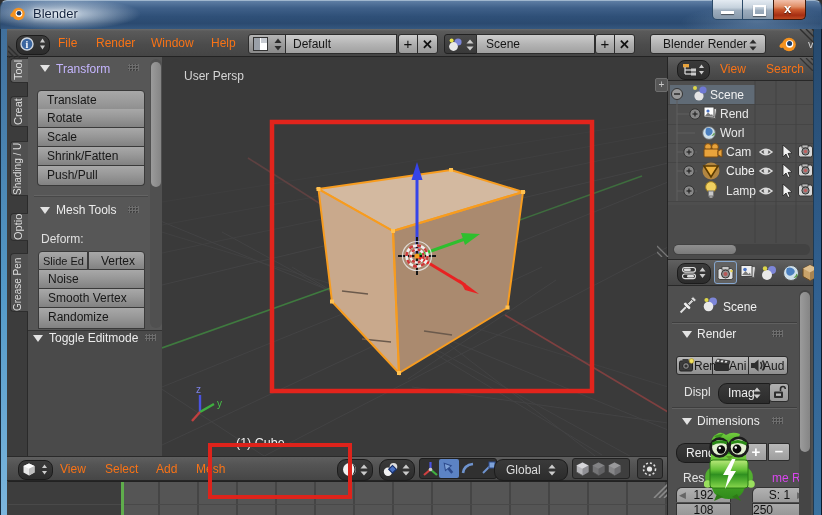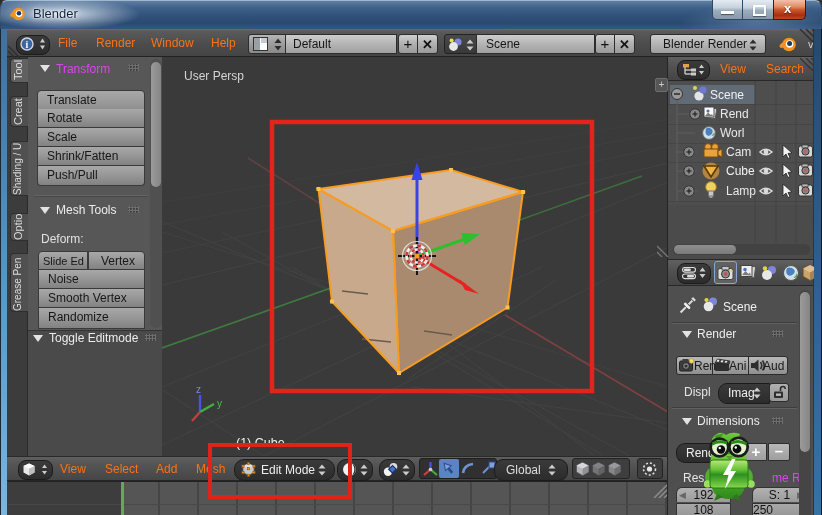--- a/index.html
+++ b/index.html
@@ -107,21 +107,21 @@
 <div class="abs" style="left:10px;top:141px;width:18px;height:55px;background:#505050;border-radius:4px 0 0 4px;border:1px solid #2e2e2e;border-right:none;box-sizing:border-box;"></div>
 <div class="abs" style="left:10px;top:213px;width:18px;height:28px;background:#505050;border-radius:4px 0 0 4px;border:1px solid #2e2e2e;border-right:none;box-sizing:border-box;"></div>
 <div class="abs" style="left:10px;top:253px;width:18px;height:59px;background:#505050;border-radius:4px 0 0 4px;border:1px solid #2e2e2e;border-right:none;box-sizing:border-box;"></div>
 <div class="abs" style="left:12px;top:80px;color:#ddd;font-size:11px;transform:rotate(-90deg);transform-origin:0 0;">Tool</div>
 <div class="abs" style="left:12px;top:125px;color:#ddd;font-size:11px;transform:rotate(-90deg);transform-origin:0 0;">Creat</div>
 <div class="abs" style="left:12px;top:195px;color:#ddd;font-size:10px;transform:rotate(-90deg);transform-origin:0 0;">Shading / U</div>
 <div class="abs" style="left:12px;top:240px;color:#ddd;font-size:11px;transform:rotate(-90deg);transform-origin:0 0;">Optio</div>
 <div class="abs" style="left:12px;top:311px;color:#ddd;font-size:10px;transform:rotate(-90deg);transform-origin:0 0;">Grease Pen</div>
 
 <div class="abs" style="left:40px;top:62px;width:0;height:0;border-left:5px solid transparent;border-right:5px solid transparent;border-top:7px solid #e3e3e3;margin-top:3px;"></div>
-<div class="abs" style="left:56px;top:62px;color:#d946ef;font-size:12px;">Transform</div>
+<div class="abs" style="left:56px;top:62px;color:#c4b5fd;font-size:12px;">Transform</div>
 <div class="abs grip" style="left:128px;top:64px;"></div>
 <div class="abs tsb" style="left:37px;top:90px;width:108px;height:29px;border-top:1px solid #3a3a3a;border-radius:4px 4px 0 0;box-sizing:border-box;">Translate</div>
 <div class="abs tsb" style="left:37px;top:109px;width:108px;height:19px;box-sizing:border-box;">Rotate</div>
 <div class="abs tsb" style="left:37px;top:128px;width:108px;height:19px;box-sizing:border-box;">Scale</div>
 <div class="abs tsb" style="left:37px;top:147px;width:108px;height:19px;box-sizing:border-box;">Shrink/Fatten</div>
 <div class="abs tsb" style="left:37px;top:166px;width:108px;height:20px;border-radius:0 0 4px 4px;box-sizing:border-box;">Push/Pull</div>
 <div class="abs" style="left:34px;top:195px;width:114px;height:1px;background:#484848;border-top:1px solid #646464;"></div>
 
 <div class="abs" style="left:40px;top:204px;width:0;height:0;border-left:5px solid transparent;border-right:5px solid transparent;border-top:7px solid #e3e3e3;margin-top:3px;"></div>
 <div class="abs" style="left:56px;top:203px;color:#ececec;font-size:12px;">Mesh Tools</div>
@@ -224,40 +224,20 @@
   <polygon points="6,5.8 11.5,3 11.5,9.5 6,12.5" fill="#bdbdbd"></polygon>
   <path d="M19 5 L21.5 1.5 L24 5 Z" fill="#ccc"></path>
   <path d="M19 8 L21.5 11.5 L24 8 Z" fill="#ccc"></path>
  </svg>
 </div>
 <div class="abs txt" style="left:60px;top:462px;">View</div>
 <div class="abs txt" style="left:105px;top:462px;">Select</div>
 <div class="abs txt" style="left:156px;top:462px;">Add</div>
 <div class="abs txt" style="left:196px;top:462px;">Mesh</div>
 
-<div class="abs darkbtn" style="left:234px;top:459px;width:99px;height:20px;border-radius:10px;">
- <svg class="abs" style="left:6px;top:2px;" width="15" height="15" viewBox="0 0 15 15">
-  <polygon points="7.5,1.5 13,4 13,10.4 7.5,13.4 2,10.4 2,4" fill="#c9c9c9" stroke="#666" stroke-width="0.9"></polygon>
-  <polygon points="7.5,1.5 13,4 7.5,6.8 2,4" fill="#e2e2e2"></polygon>
-  <g fill="#f7941a" stroke="#8a5500" stroke-width="0.6">
-          <rect x="6.4" y="0.4" width="2.2" height="2.2"></rect>
-          <rect x="11.9" y="3" width="2.2" height="2.2"></rect>
-          <rect x="0.9" y="3" width="2.2" height="2.2"></rect>
-          <rect x="6.4" y="5.6" width="2.2" height="2.2"></rect>
-          <rect x="11.9" y="9.3" width="2.2" height="2.2"></rect>
-          <rect x="0.9" y="9.3" width="2.2" height="2.2"></rect>
-          <rect x="6.4" y="12.2" width="2.2" height="2.2"></rect>
-        </g>
- </svg>
- <div class="abs" style="left:26px;top:3px;font-size:12px;color:#eee;">Edit Mode</div>
- <svg class="abs" style="left:82px;top:3px;" width="11" height="14" viewBox="0 0 11 14">
-        <path d="M1.5 5.5 L5 1.5 L8.5 5.5 Z" fill="#ccc"></path>
-        <path d="M1.5 8.5 L5 12.5 L8.5 8.5 Z" fill="#ccc"></path>
-      </svg>
-</div>
 
 <div class="abs darkbtn" style="left:337px;top:459px;width:34px;height:20px;border-radius:9px;">
  <svg class="abs" style="left:4px;top:2px;" width="15" height="15" viewBox="0 0 15 15">
         <circle cx="7.5" cy="7.5" r="6.5" fill="#f2f2f2"></circle>
         <path d="M10.5 1.9 A6.5 6.5 0 0 1 10.5 13.1 A10 10 0 0 0 10.5 1.9" fill="#222"></path>
       </svg>
  <svg class="abs" style="left:21px;top:3px;" width="11" height="14" viewBox="0 0 11 14">
         <path d="M1.5 5.5 L5 1.5 L8.5 5.5 Z" fill="#ccc"></path>
         <path d="M1.5 8.5 L5 12.5 L8.5 8.5 Z" fill="#ccc"></path>
       </svg>

